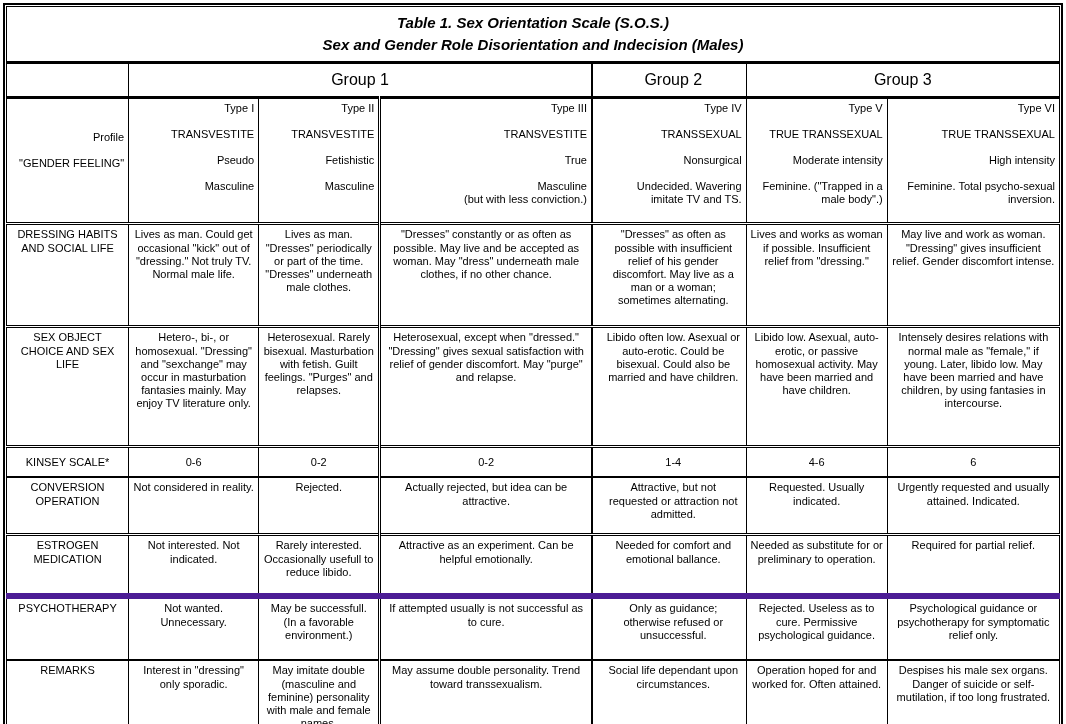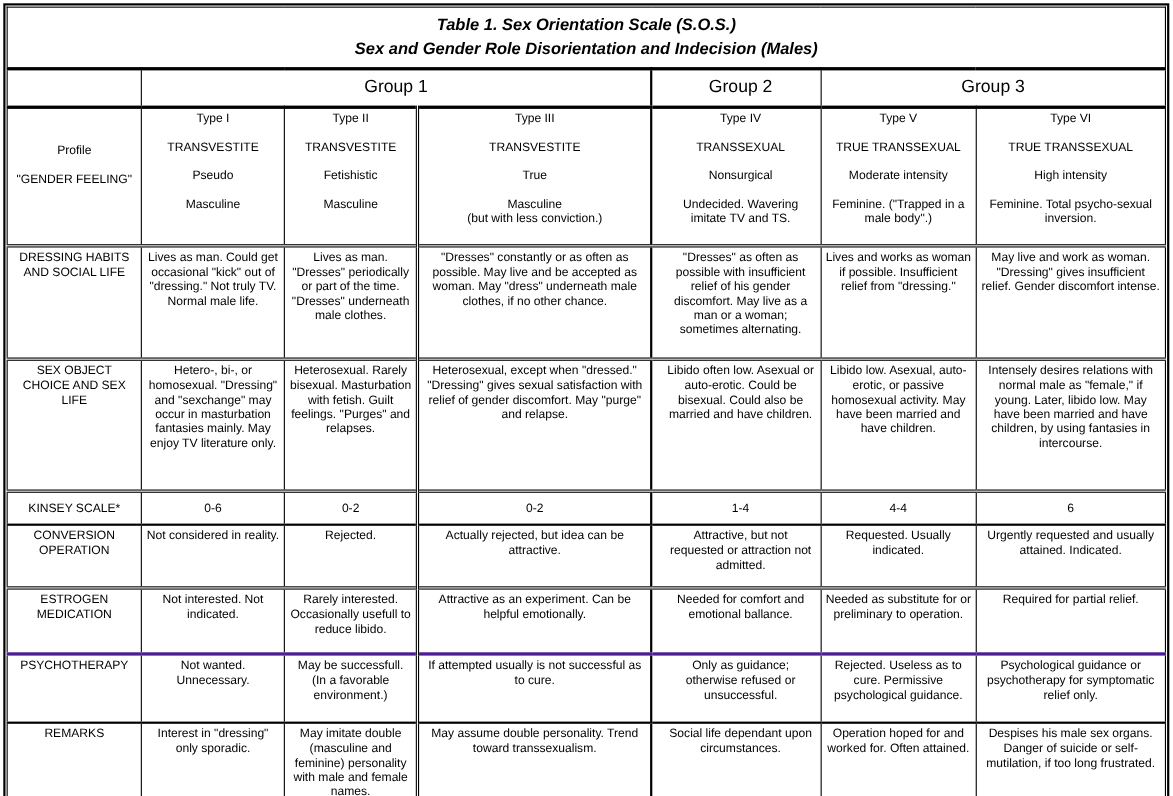--- a/index.html
+++ b/index.html
@@ -4,29 +4,29 @@
 <style>
   html,body{margin:0;padding:0;background:#fff;}
   body{width:1066px;height:724px;font-family:"Liberation Sans","DejaVu Sans",sans-serif;color:#000;}
   .frame{margin:3px;border:2px solid #000;padding:1px;}
   table{border-collapse:collapse;table-layout:fixed;width:1054px;border:1px solid #000;background:#fff;}
   td{border:1px solid #000;vertical-align:top;text-align:center;padding:3px 4px;font-size:11px;line-height:1.2;overflow:hidden;}
   .title-cell{padding:5px 4px;border-bottom:3px solid #000;}
   .title-line{font-size:15px;font-weight:bold;font-style:italic;line-height:1.45;}
   .row-groups td{border-bottom:3px solid #000;vertical-align:middle;height:26px;font-size:16px;}
   .label-cell{font-size:11px;margin-top:19px;}
-  .row-profile td{height:116px;}
+  .row-profile td{height:116px;text-align:right;}
   .p-line{margin-bottom:13px;min-height:13px;white-space:pre-line;}
   .p-labelpad{padding-top:29px;}
   .row-dressing td{height:94px;border-top:3px double #000;}
   .row-sexobject td{height:111px;border-top:3px double #000;}
   .row-kinsey td{height:22px;border-top:3px double #000;vertical-align:middle;}
   .row-conversion td{height:49px;border-top:2px solid #000;}
   .row-estrogen td{height:51px;border-top:3px double #000;}
-  .row-psycho td{height:54px;border-top:3px solid #4c1d95;}
+  .row-psycho td{height:54px;border-top:6px solid #4c1d95;}
   .row-remarks td{height:79px;border-top:2px solid #000;}
   .b-dbl{border-left:3px double #000;}
   .b-thk{border-left:2px solid #000;padding-left:12px;}
 </style>
 </head>
 <body>
 
 <div class="frame">
 <table>
   <colgroup>
@@ -117,21 +117,21 @@
     <td>Libido low. Asexual, auto-erotic, or passive homosexual activity. May have been married and have children.</td>
     <td>Intensely desires relations with normal male as "female," if young. Later, libido low. May have been married and have children, by using fantasies in intercourse.</td>
   </tr>
 
   <tr class="row-kinsey">
     <td class="label-cell">KINSEY SCALE*</td>
     <td>0-6</td>
     <td>0-2</td>
     <td class="b-dbl">0-2</td>
     <td class="b-thk">1-4</td>
-    <td>4-4</td>
+    <td>4-6</td>
     <td>6</td>
   </tr>
 
   <tr class="row-conversion">
     <td class="label-cell">CONVERSION OPERATION</td>
     <td>Not considered in reality.</td>
     <td>Rejected.</td>
     <td class="b-dbl">Actually rejected, but idea can be attractive.</td>
     <td class="b-thk">Attractive, but not requested or attraction not admitted.</td>
     <td>Requested. Usually indicated.</td>

